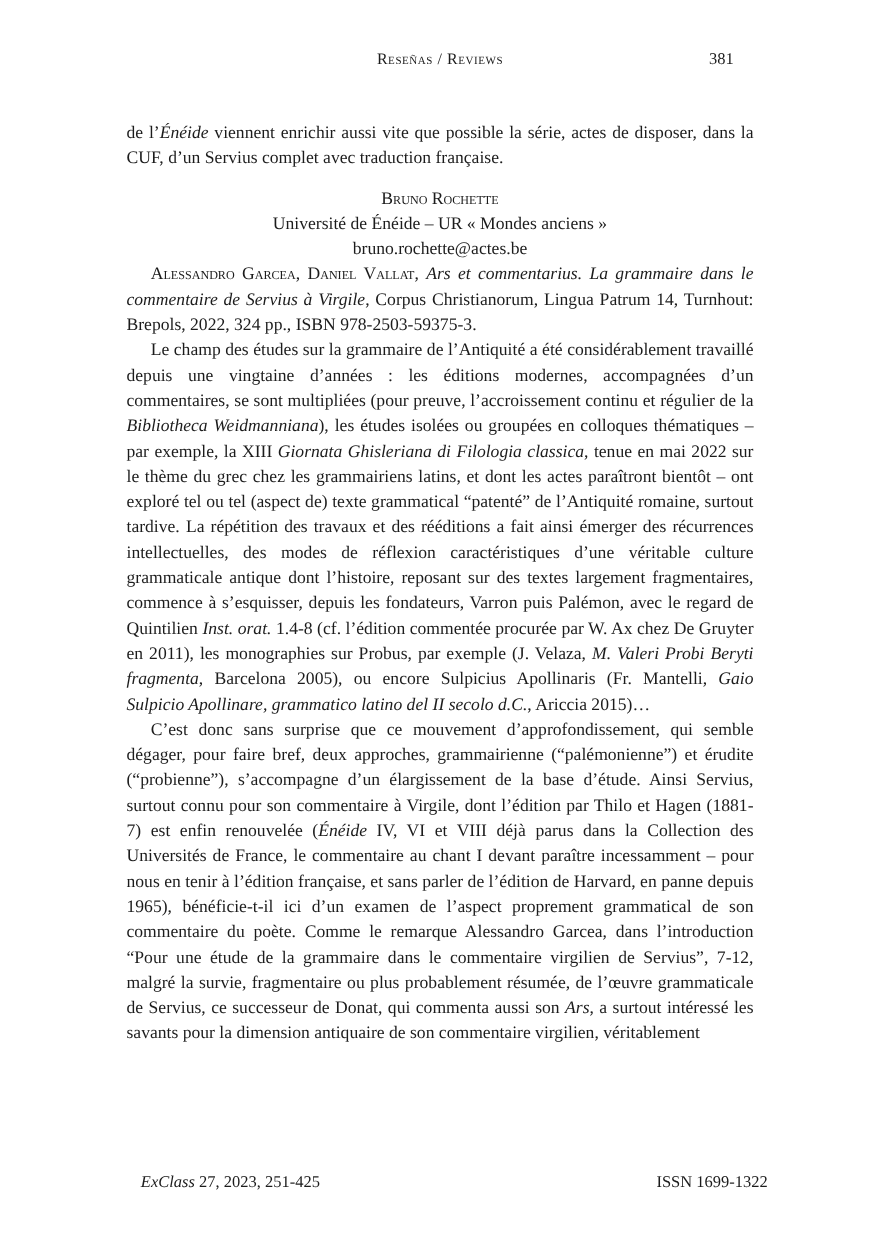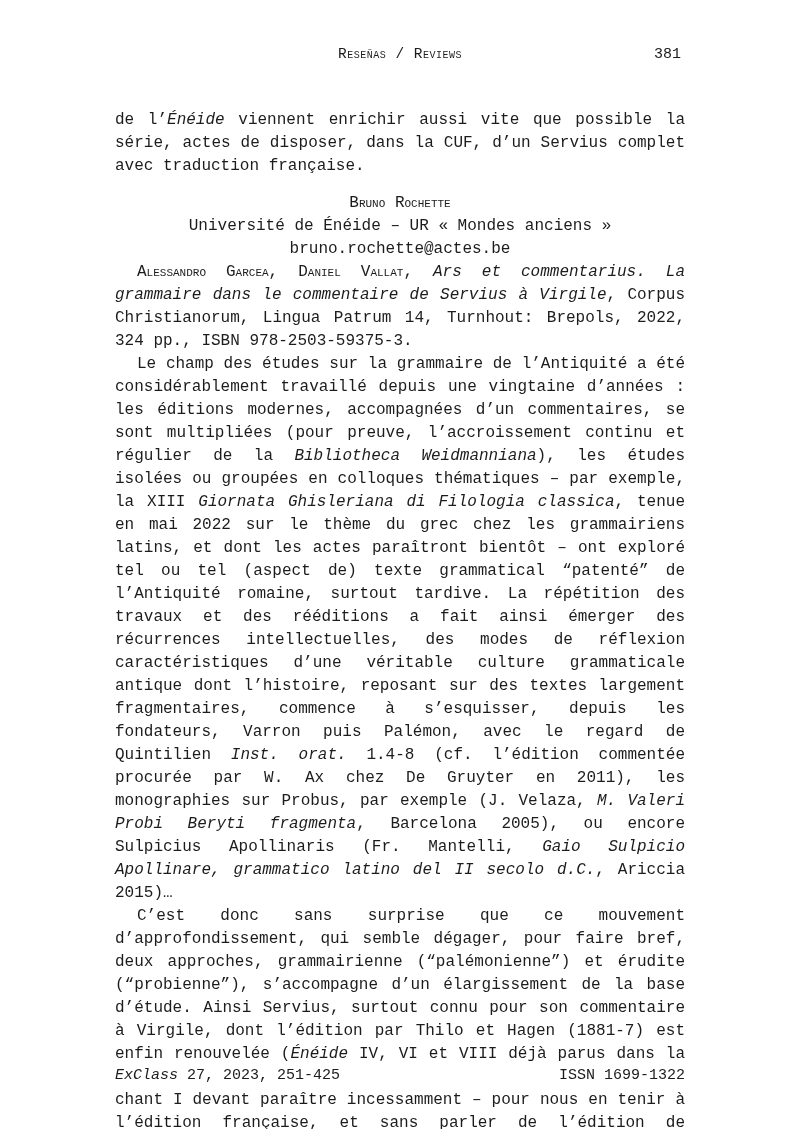--- a/index.html
+++ b/index.html
@@ -6,40 +6,40 @@
     margin: 0;
     padding: 0;
     background: #ffffff;
   }
   .page {
     position: relative;
     width: 800px;
     height: 1129px;
     background: #ffffff;
     color: #1c1c1c;
-    font-family: Liberation Mono, monospace;
+    font-family: Liberation Serif, serif;
     font-size: 16px;
     line-height: 23px;
     overflow: hidden;
   }
   .sc { font-variant: small-caps; }
   .it { font-style: italic; }
 
   .running-head {
     position: absolute;
     top: 43px;
     left: 115px;
     width: 570px;
     text-align: center;
     font-size: 14.5px;
     letter-spacing: 0.5px;
   }
   .running-head .page-number {
     position: absolute;
-    right: 4px;
+    right: 18px;
     top: 0;
     letter-spacing: 0;
     font-size: 15px;
   }
 
   .body-text {
     position: absolute;
     top: 109px;
     left: 115px;
     width: 570px;
@@ -54,21 +54,21 @@
     text-indent: 0;
   }
   .signature div { text-indent: 0; }
 
   .bib-heading { margin-top: 34px; }
   .first-para  { margin-top: 10px; }
 
   .page-footer {
     position: absolute;
     top: 1064px;
-    left: 115px;
+    left: 128px;
     width: 570px;
     font-size: 15px;
     display: flex;
     justify-content: space-between;
     background: #ffffff;
   }
 </style>
 </head>
 <body>
 

